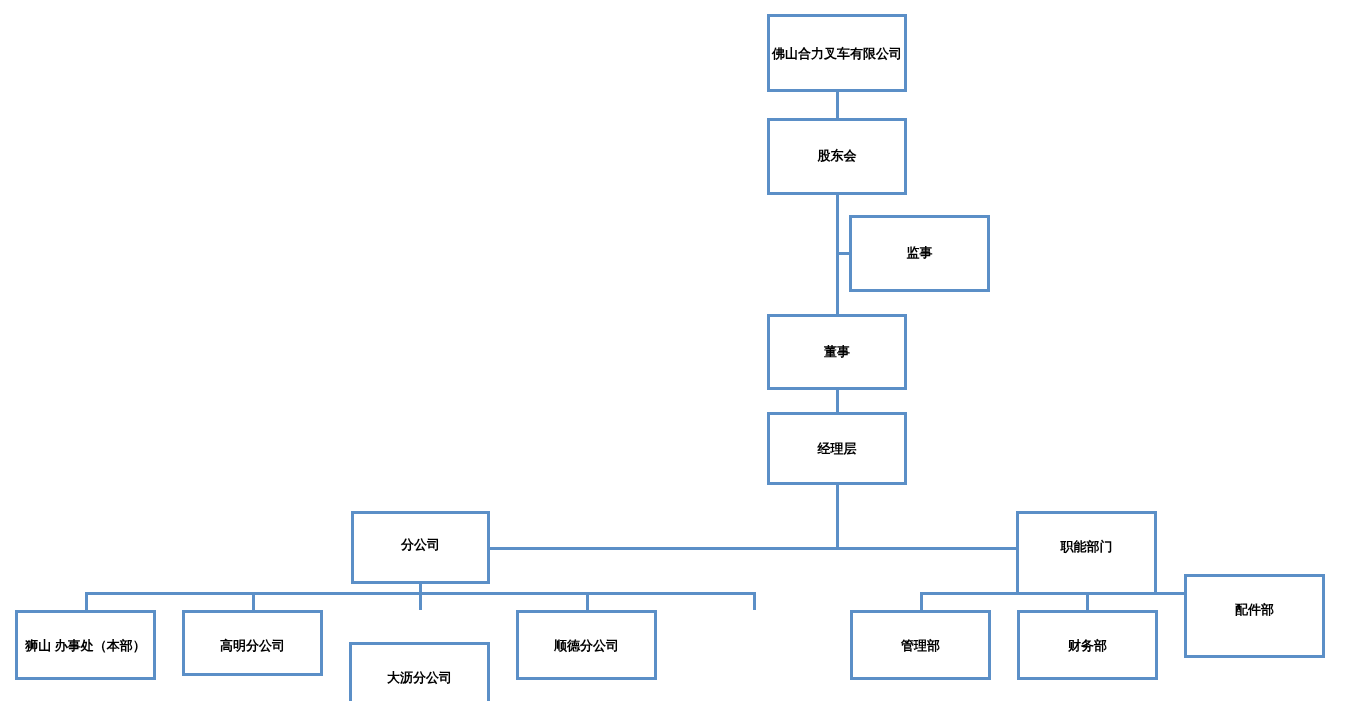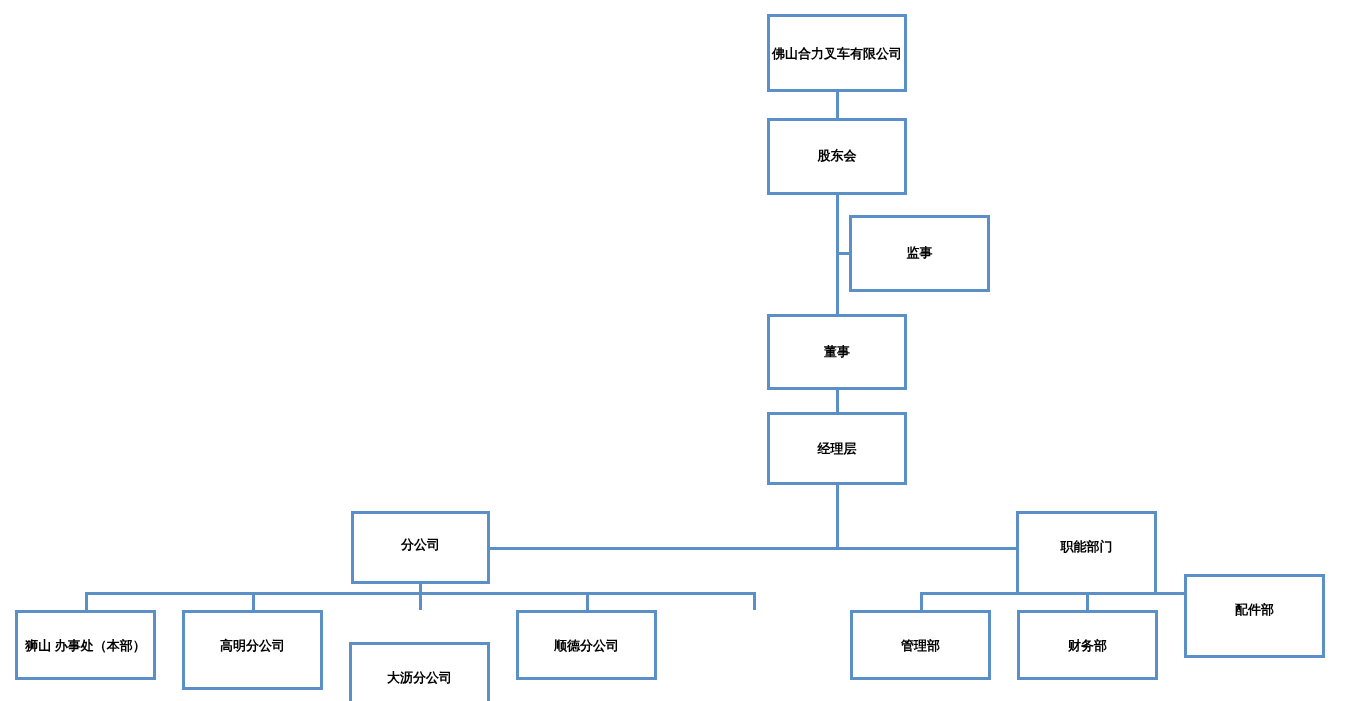--- a/index.html
+++ b/index.html
@@ -99,21 +99,21 @@
   </div>
 
   <div class="node" style="left:1016px; top:511px; width:141px; height:84px;">
     <div class="node-label" style="top:26px;">职能部门</div>
   </div>
 
   <div class="node" style="left:15px; top:610px; width:141px; height:70px;">
     <div class="node-label" style="top:26px;">狮山 办事处（本部）</div>
   </div>
 
-  <div class="node" style="left:182px; top:610px; width:141px; height:80px;">
+  <div class="node" style="left:182px; top:610px; width:141px; height:66px;">
     <div class="node-label" style="top:26px;">高明分公司</div>
   </div>
 
   <div class="node" style="left:349px; top:642px; width:141px; height:70px;padding-left:29px;">
     <div class="node-label" style="top:26px;">大沥分公司</div>
   </div>
 
   <div class="node" style="left:516px; top:610px; width:141px; height:70px;">
     <div class="node-label" style="top:26px;">顺德分公司</div>
   </div>

